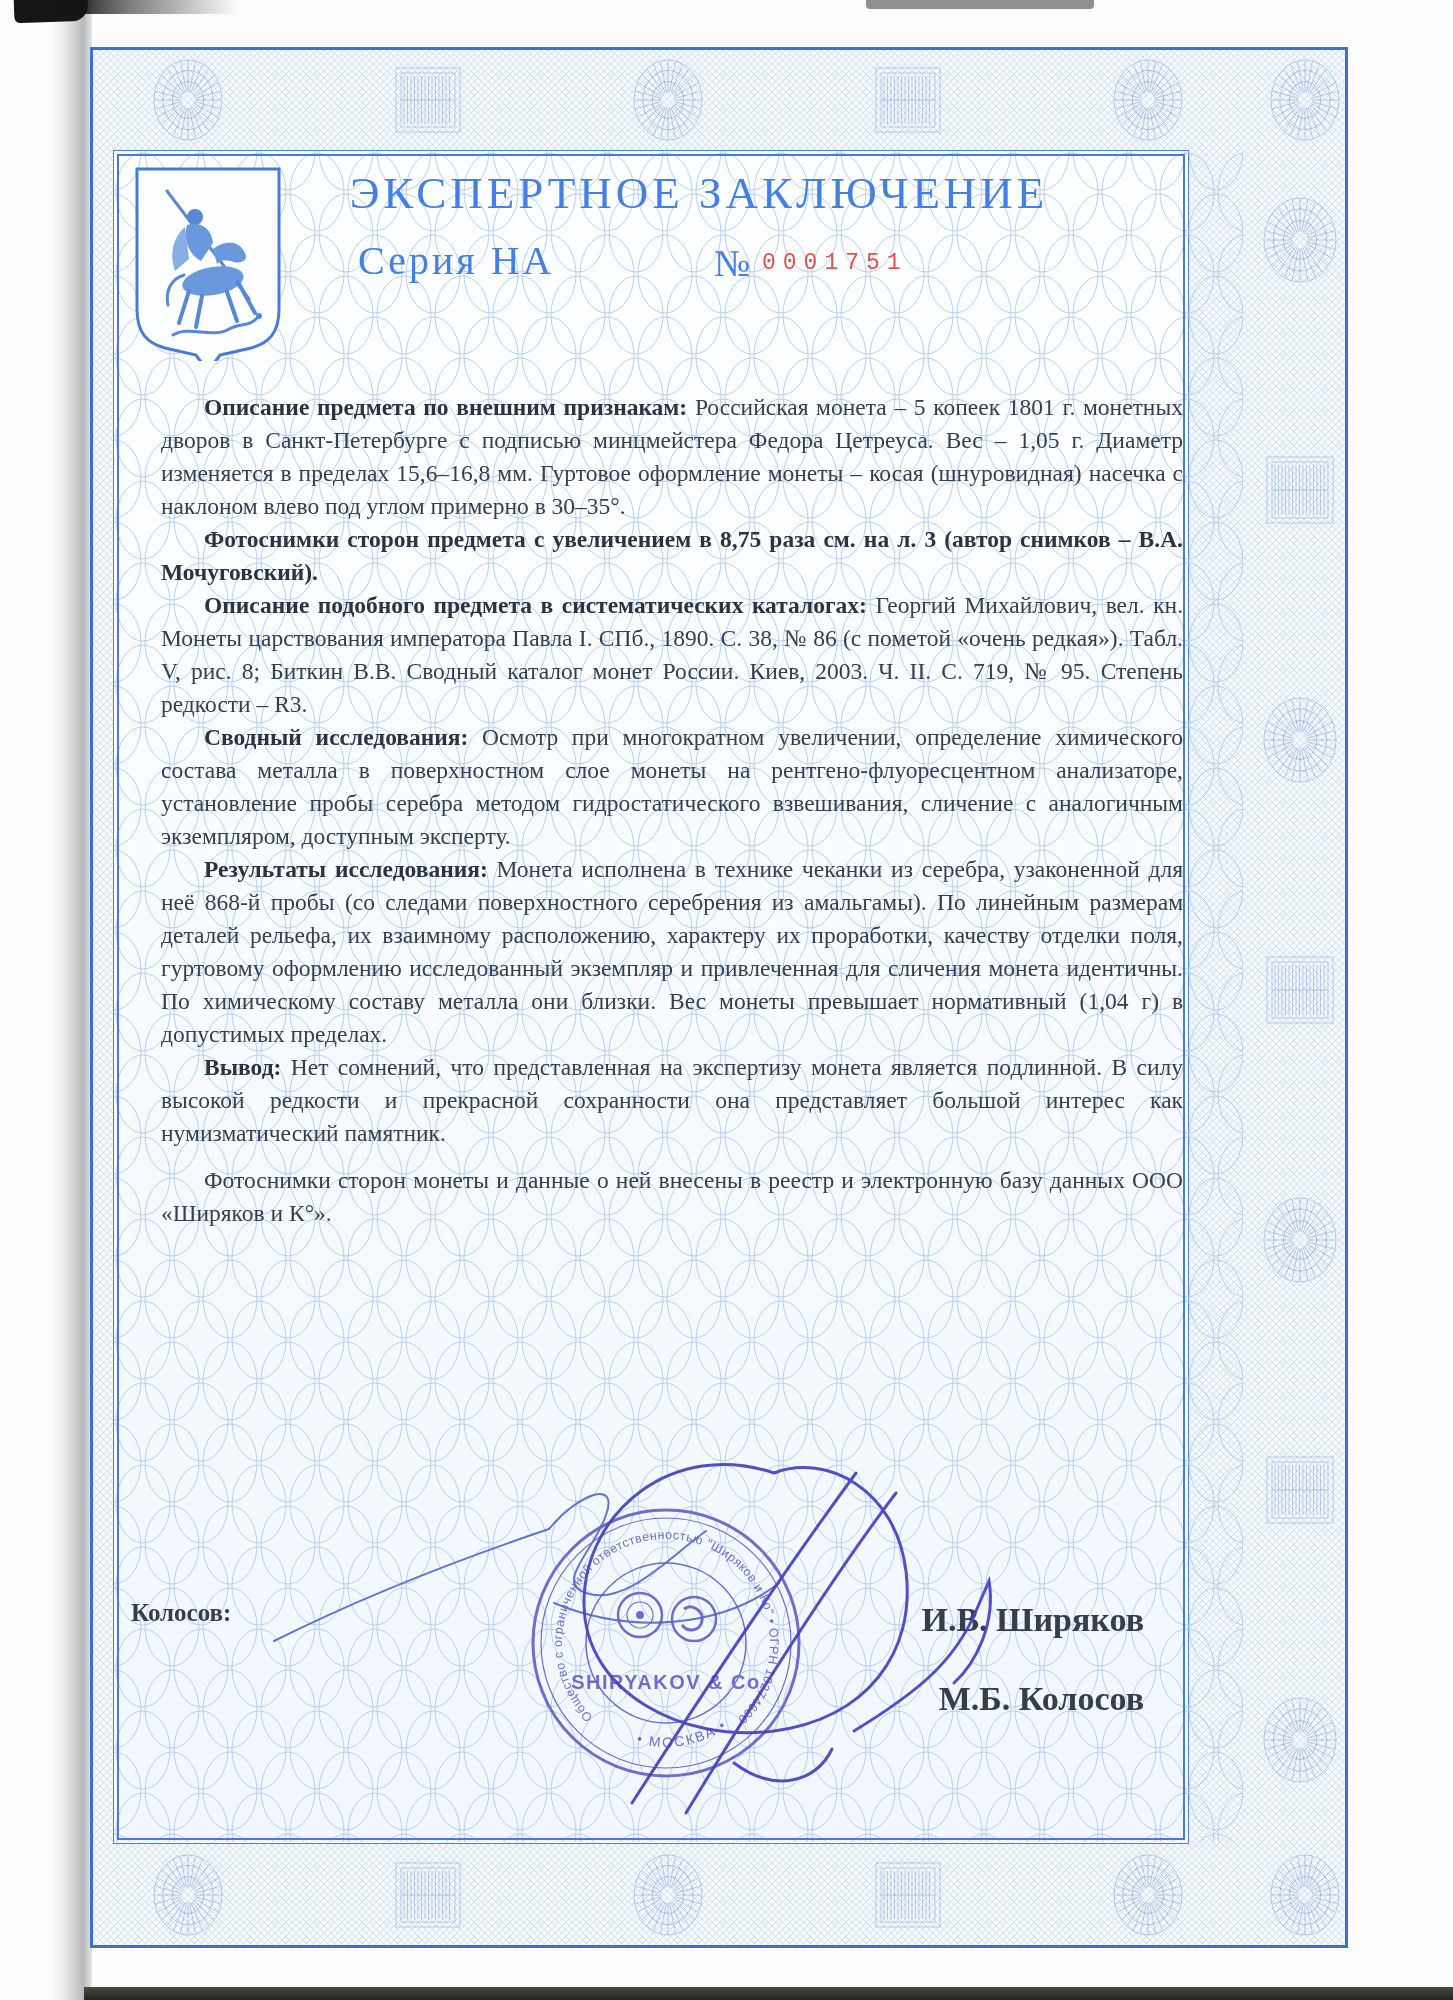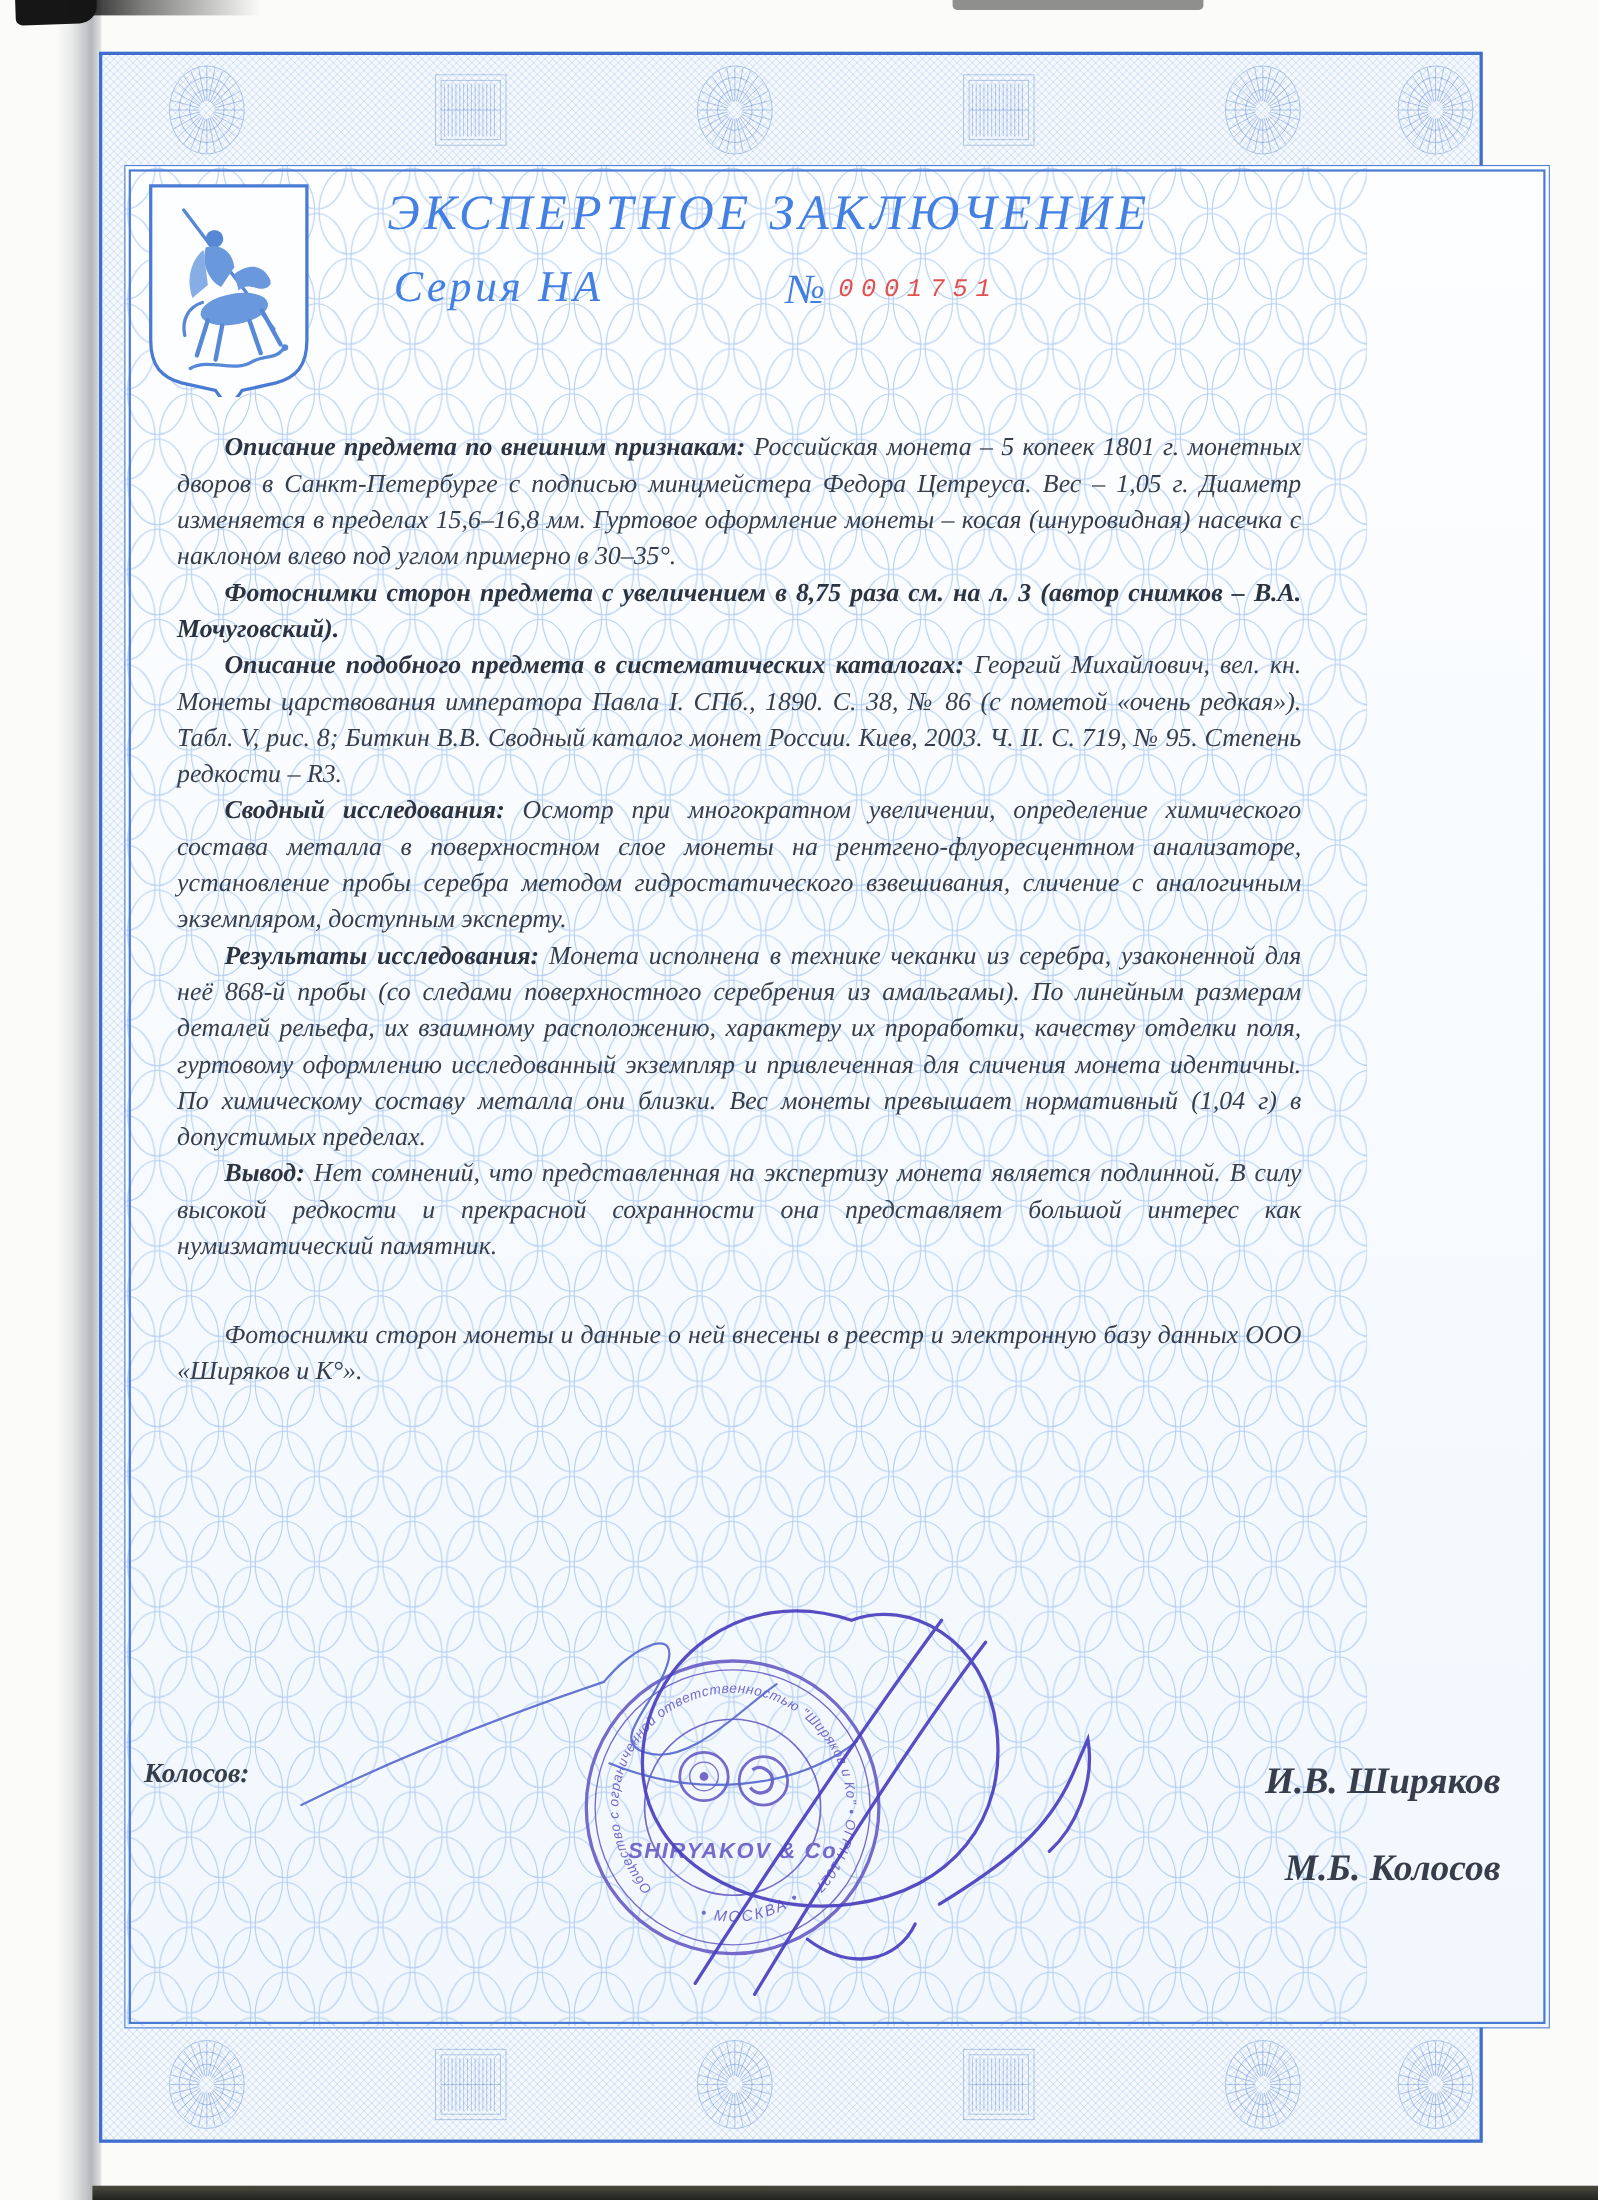--- a/index.html
+++ b/index.html
@@ -14,38 +14,38 @@
   .blob-top-left{position:absolute;left:14px;top:-8px;width:74px;height:30px;background:#161616;border-radius:0 2px 16px 6px;transform:rotate(-2deg);}
   .smear-top-left{position:absolute;left:62px;top:0;width:190px;height:14px;
     background:linear-gradient(90deg,#141414 0%, rgba(20,20,20,0.55) 35%, rgba(20,20,20,0) 92%);}
   .strip-top-right{position:absolute;left:866px;top:0;width:228px;height:9px;background:#8f8f8d;border-radius:0 0 4px 4px;}
   .strip-bottom{position:absolute;left:84px;top:1987px;width:1369px;height:13px;background:linear-gradient(180deg,#4a4a40,#23231e);}
   
   .page{position:absolute;left:90px;top:47px;width:1258px;height:1901px;box-sizing:border-box;
     border:3px solid #3f6fce;background:#f5f9fd;}
   .band-svg{position:absolute;left:0;top:0;}
   
-  .inner{position:absolute;left:20px;top:100px;width:1296px;height:1694px;box-sizing:border-box;
-    border:1.5px solid #4f7fd6;background:linear-gradient(180deg,#fdfeff 0%,#f6fafe 60%,#f1f7fd 100%);font-style:italic;}
+  .inner{position:absolute;left:20px;top:100px;width:1076px;height:1694px;box-sizing:border-box;
+    border:1.5px solid #4f7fd6;background:linear-gradient(180deg,#fdfeff 0%,#f6fafe 60%,#f1f7fd 100%);}
   .inner::before{content:"";position:absolute;left:3px;top:3px;right:3px;bottom:3px;border:2.5px solid #4a7bd4;pointer-events:none;z-index:2;}
   .chain-svg{position:absolute;left:0;top:0;z-index:0;}
   .content{position:absolute;left:0;top:0;width:100%;height:100%;z-index:1;}
   
   .coa{position:absolute;left:15px;top:12px;width:158px;height:198px;}
   .title{position:absolute;left:180px;top:16px;width:810px;text-align:center;
     font-size:45px;letter-spacing:4px;color:#4480e2;white-space:nowrap;}
   .series{position:absolute;left:244px;top:86px;font-size:40px;letter-spacing:3px;color:#4480e2;}
   .no-sign{position:absolute;left:600px;top:90px;font-size:38px;color:#4480e2;}
   .number{position:absolute;left:648px;top:99px;font-size:23px;color:#e2514e;
     font-family:"Liberation Mono", monospace;letter-spacing:7px;}
   
   .bodytext{position:absolute;left:47px;top:240px;width:1022px;
     font-size:23.5px;line-height:33px;color:#363d4b;text-align:justify;}
   .bodytext p{margin:0;}
-  .bodytext p.gap{margin-top:48px;}
+  .bodytext p.gap{margin-top:14px;}
   .lead{font-weight:bold;color:#2c3340;margin-left:43px;}
   
   .experts-label{position:absolute;left:17px;top:1448px;font-size:25px;font-weight:bold;color:#363d4b;}
   .expert-names{position:absolute;right:44px;top:1450px;text-align:right;color:#363d4b;}
   .expert-names .nm{font-size:34px;font-weight:bold;margin-bottom:41px;white-space:nowrap;}
   .stamp-svg{position:absolute;left:400px;top:1340px;opacity:0.92;}
   .sign-svg{position:absolute;left:140px;top:1280px;}
   .stamp-text{font-family:"Liberation Sans", sans-serif;fill:#6a5fc6;}
 </style>
 </head>

